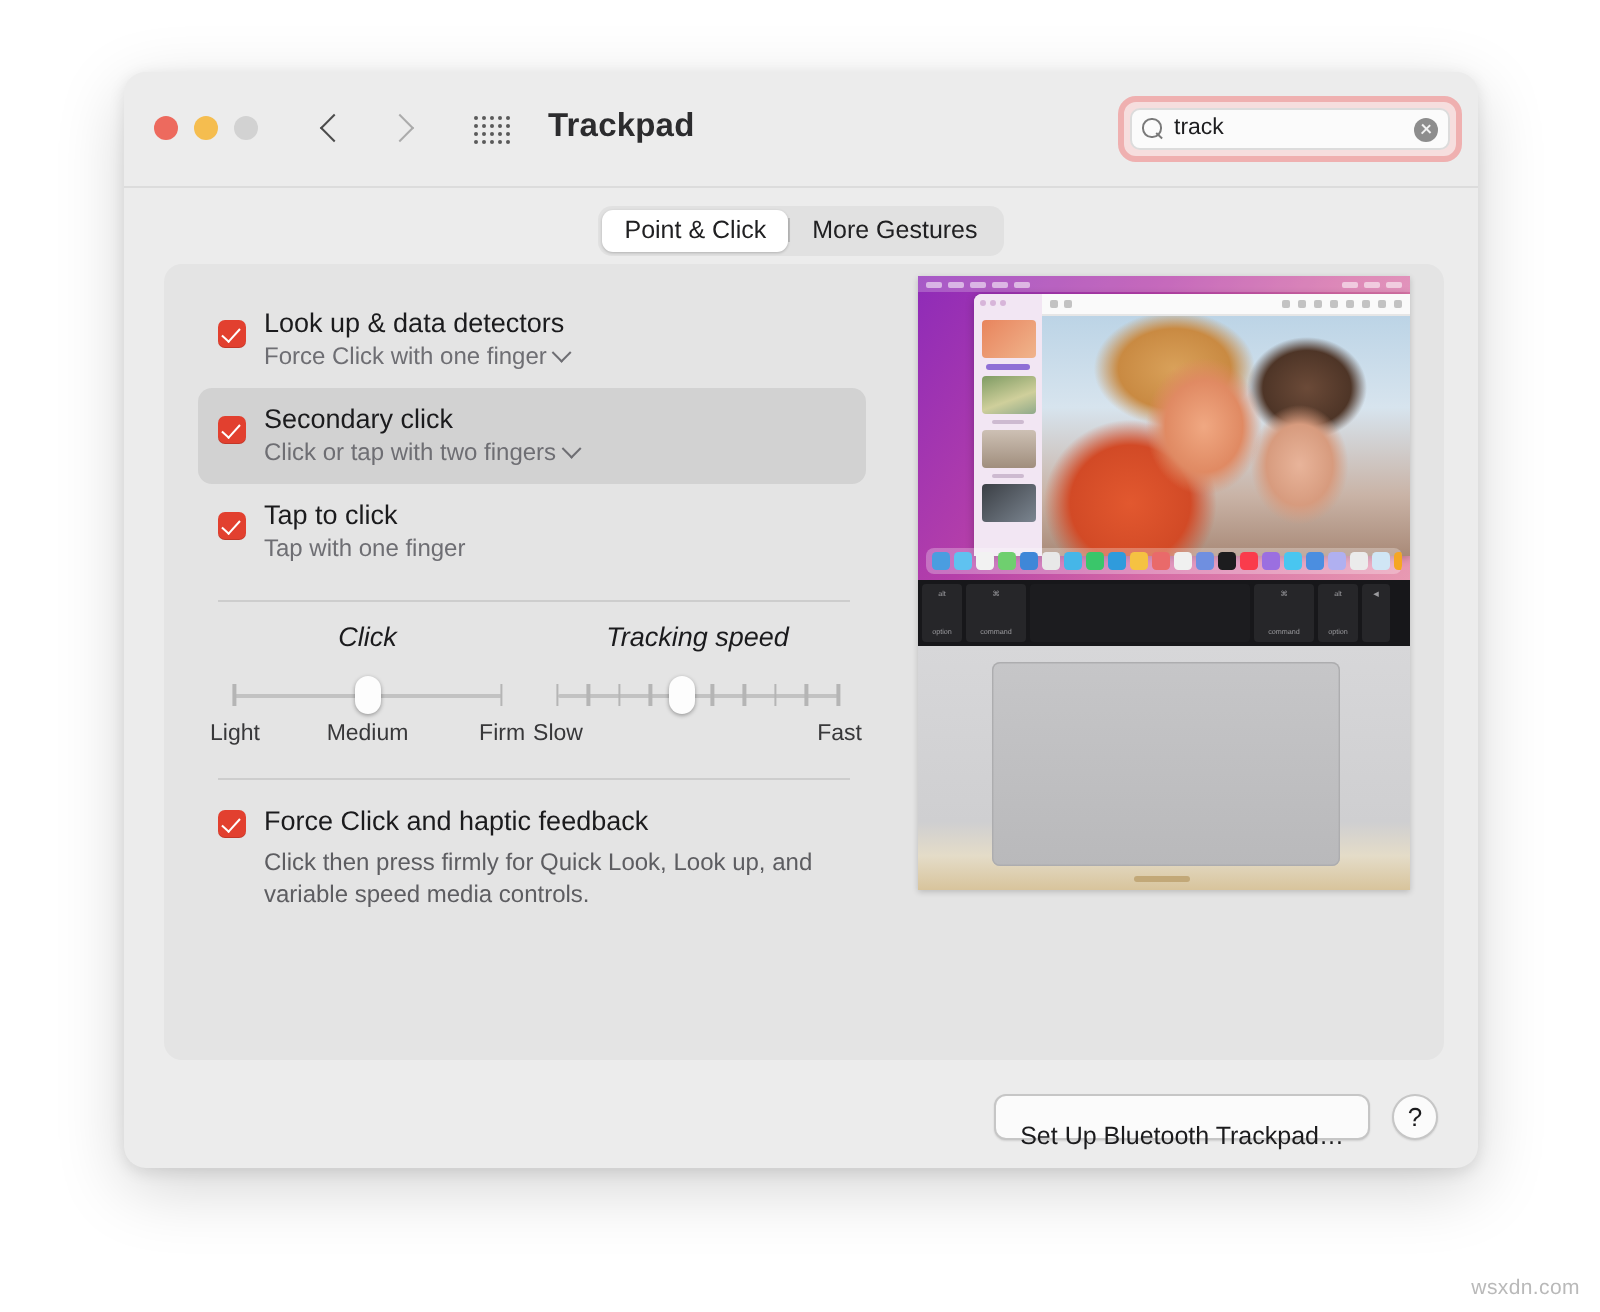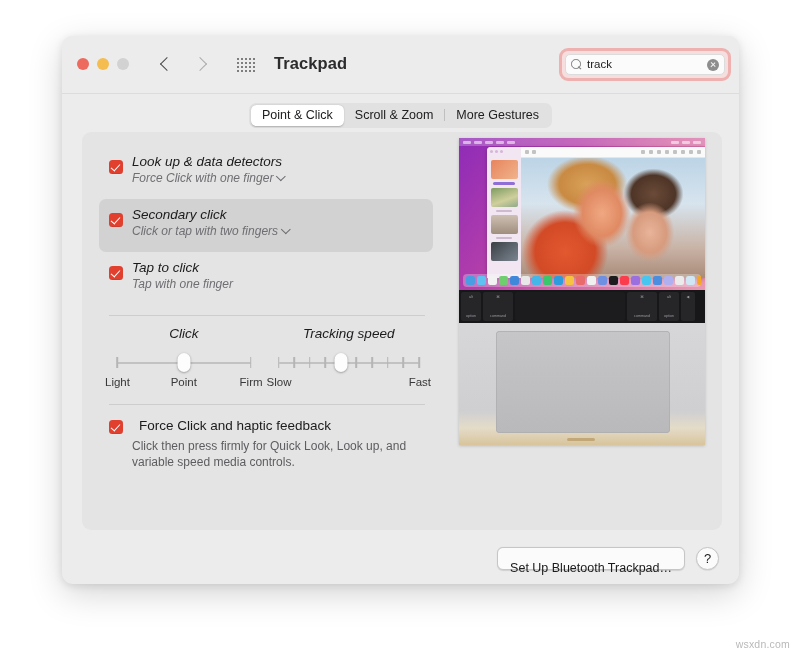--- a/index.html
+++ b/index.html
@@ -225,24 +225,23 @@
   .left-col {
     position: absolute;
     left: 17px;
     top: 14px;
     width: 334px;
   }
 
   
   .optrow {
     position: relative;
-    padding: 7px 8px 12px 10px;
+    padding: 7px 8px 7px 10px;
     border-radius: 7px;
     min-height: 46px;
-    font-style: italic;
   }
   .optrow.selected { background: #d2d2d2; }
 
   .cbox {
     position: absolute;
     left: 10px;
     top: 14px;
     width: 14px; height: 14px;
     border-radius: 3.5px;
     background: #e2402f;
@@ -348,21 +347,21 @@
   }
   .sl-labels.three span { flex: 1 1 0; }
   .sl-labels.three span:nth-child(1) { text-align: left; }
   .sl-labels.three span:nth-child(2) { text-align: center; }
   .sl-labels.three span:nth-child(3) { text-align: right; }
 
   
   .forceblock { margin-top: 12px; position: relative; padding-left: 10px; }
   .forceblock .cbox { top: 3px; left: 10px; }
   .force-title {
-    margin-left: 30px;
+    margin-left: 23px;
     font-size: 13.5px;
     color: #1b1b1d;
     line-height: 18px;
   }
   .force-sub {
     margin-left: 23px;
     margin-top: 3px;
     font-size: 12px;
     color: #5d5d61;
     line-height: 16px;
@@ -593,21 +592,20 @@
           <span class="mag"></span>
           <span class="searchtext">track</span>
           <span class="clearbtn"></span>
         </div>
       </div>
     </div>
 
     <div class="tabrow">
       <div class="tabs">
         <div class="tab active">Point &amp; Click</div>
-        <div class="tab">Scroll &amp; Zoom</div>
         <div class="tabsep"></div>
         <div class="tab">More Gestures</div>
       </div>
     </div>
 
     <div class="panel">
 
       <div class="left-col">
 
         <div class="optrow">
@@ -642,21 +640,21 @@
             <div class="sl-title">Click</div>
             <div class="track">
               <div class="rail"></div>
               <span class="tick" style="left:0%"></span>
               <span class="tick" style="left:50%"></span>
               <span class="tick" style="left:100%"></span>
               <span class="knob" style="left:50%"></span>
             </div>
             <div class="sl-labels three">
               <span>Light</span>
-              <span>Point</span>
+              <span>Medium</span>
               <span>Firm</span>
             </div>
           </div>
 
           <div class="slider-group second">
             <div class="sl-title">Tracking speed</div>
             <div class="track">
               <div class="rail"></div>
               <span class="tick" style="left:0%"></span>
               <span class="tick" style="left:11.1%"></span>

